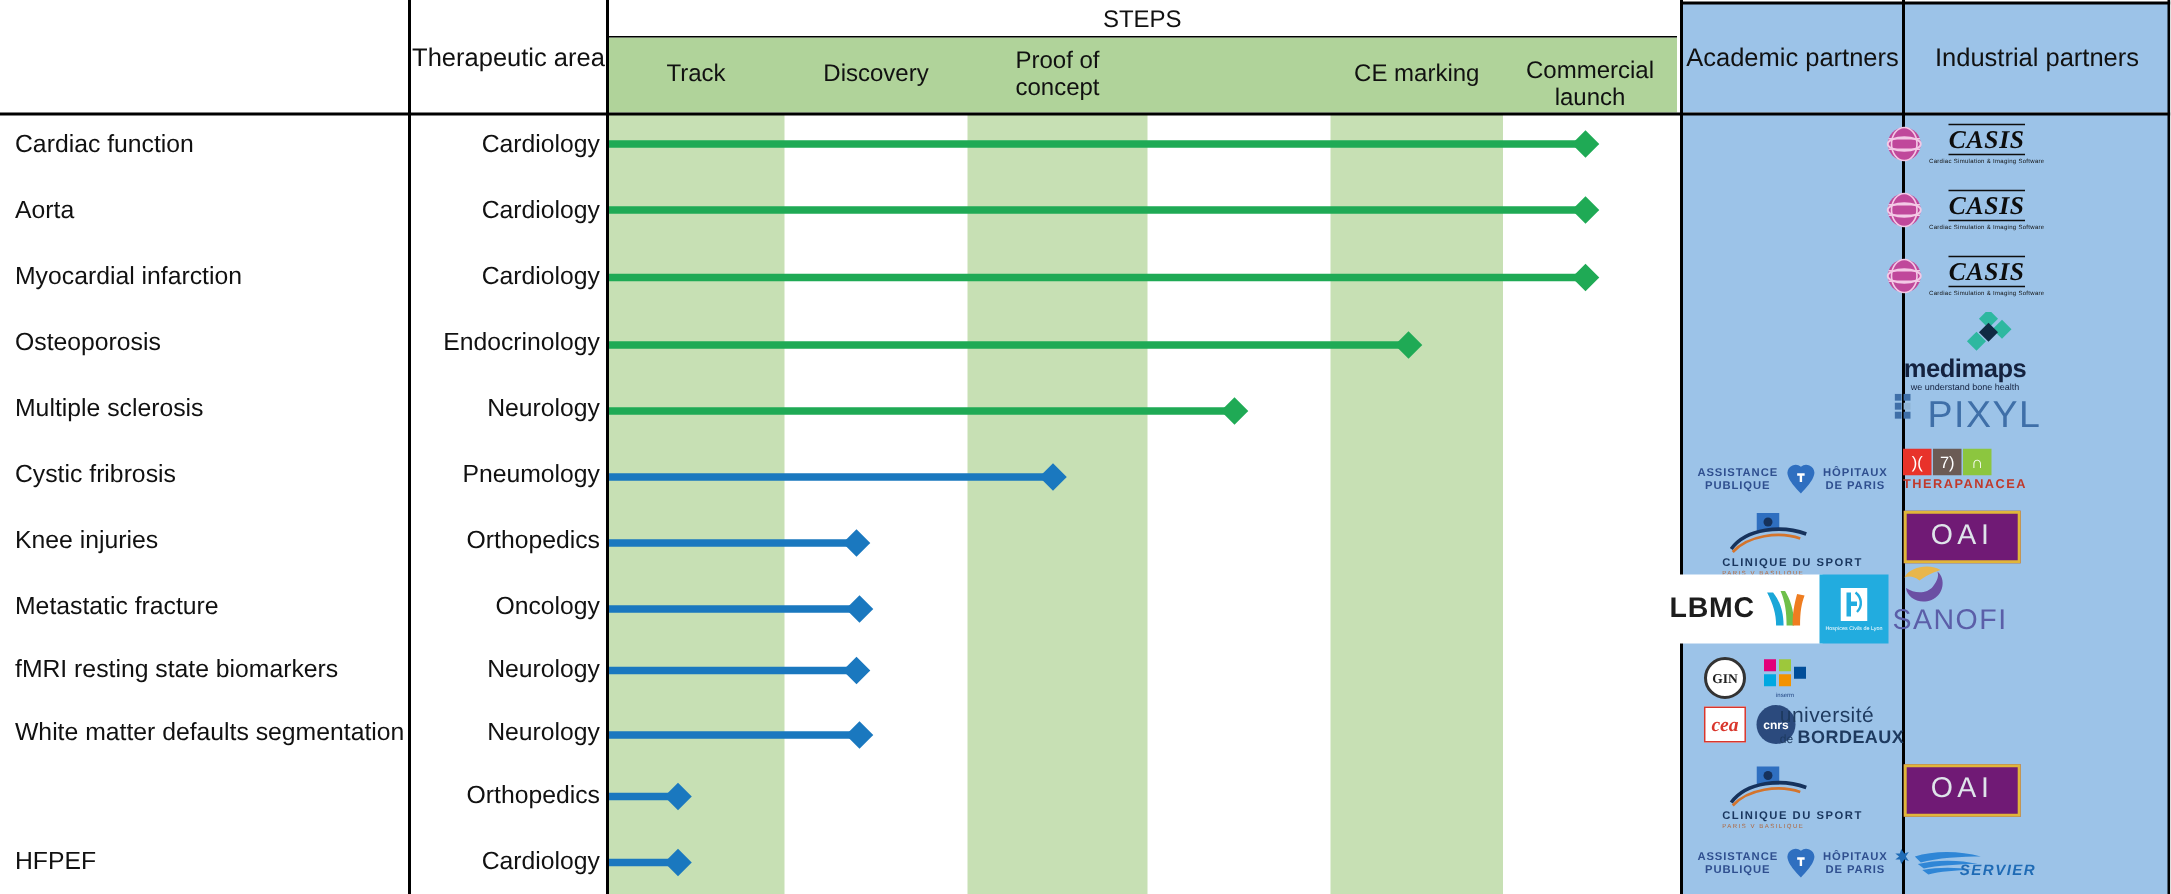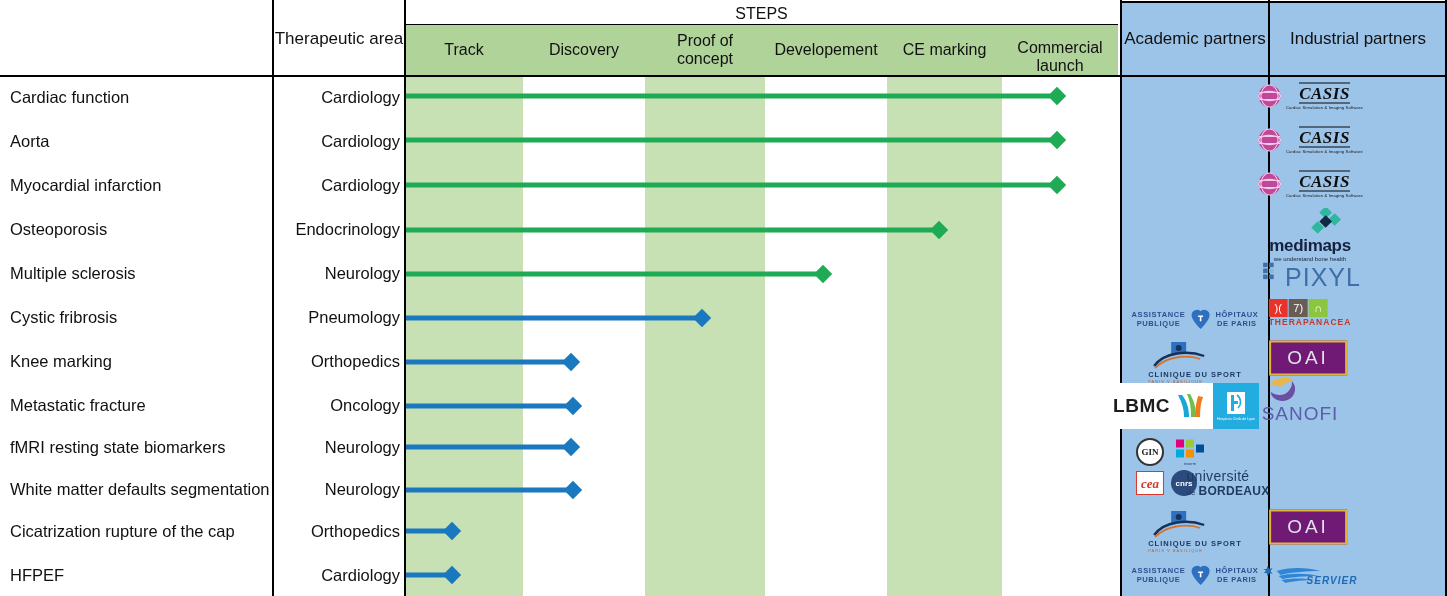--- a/index.html
+++ b/index.html
@@ -240,23 +240,20 @@
   <div class="abs hdr-cell hdr-sub" style="left:405px; top:25px; width:118px; height:50px;">
     <span>Track</span>
   </div>
   <div class="abs hdr-cell hdr-sub" style="left:523px; top:25px; width:122px; height:50px;">
     <span>Discovery</span>
   </div>
   <div class="abs hdr-cell hdr-sub" style="left:645px; top:25px; width:120px; height:50px; flex-direction:column;">
     <span>Proof of</span>
     <span>concept</span>
   </div>
-  <div class="abs hdr-cell hdr-sub" style="left:765px; top:25px; width:122px; height:50px;">
-    <span>Developement</span>
-  </div>
   <div class="abs hdr-cell hdr-sub" style="left:887px; top:25px; width:115px; height:50px;">
     <span>CE marking</span>
   </div>
   <div class="abs hdr-cell hdr-sub" style="left:1002px; top:25px; width:116px; height:64px; flex-direction:column;">
     <span>Commercial</span>
     <span>launch</span>
   </div>
 
   <div class="abs hdr-cell" style="left:1122px; top:2px; width:146px; height:73px;">
     <span>Academic partners</span>
@@ -274,25 +271,24 @@
   <div class="abs vline" style="left:1120px; top:0px; width:1.5px; height:596px;"></div>
   <div class="abs vline" style="left:1268px; top:0px; width:1.5px; height:596px;"></div>
   <div class="abs vline" style="left:1445px; top:0px; width:1.5px; height:596px;"></div>
 
   <div class="algo-label" style="top:97px;"><span>Cardiac function</span></div>
   <div class="algo-label" style="top:141px;"><span>Aorta</span></div>
   <div class="algo-label" style="top:185px;"><span>Myocardial infarction</span></div>
   <div class="algo-label" style="top:229px;text-align:center;"><span>Osteoporosis</span></div>
   <div class="algo-label" style="top:273px;"><span>Multiple sclerosis</span></div>
   <div class="algo-label" style="top:317px;"><span>Cystic fribrosis</span></div>
-  <div class="algo-label" style="top:361px;"><span>Knee marking</span></div>
+  <div class="algo-label" style="top:361px;"><span>Knee injuries</span></div>
   <div class="algo-label" style="top:405px;"><span>Metastatic fracture</span></div>
   <div class="algo-label" style="top:447px;"><span>fMRI resting state biomarkers</span></div>
   <div class="algo-label" style="top:489px;"><span>White matter defaults segmentation</span></div>
-  <div class="algo-label" style="top:531px;"><span>Cicatrization rupture of the cap</span></div>
   <div class="algo-label" style="top:575px;"><span>HFPEF</span></div>
 
   <div class="area-label" style="top:97px;  right:1047px;"><span>Cardiology</span></div>
   <div class="area-label" style="top:141px; right:1047px;"><span>Cardiology</span></div>
   <div class="area-label" style="top:185px; right:1047px;"><span>Cardiology</span></div>
   <div class="area-label" style="top:229px; right:1047px;"><span>Endocrinology</span></div>
   <div class="area-label" style="top:273px; right:1047px;"><span>Neurology</span></div>
   <div class="area-label" style="top:317px; right:1047px;"><span>Pneumology</span></div>
   <div class="area-label" style="top:361px; right:1047px;"><span>Orthopedics</span></div>
   <div class="area-label" style="top:405px; right:1047px;"><span>Oncology</span></div>

